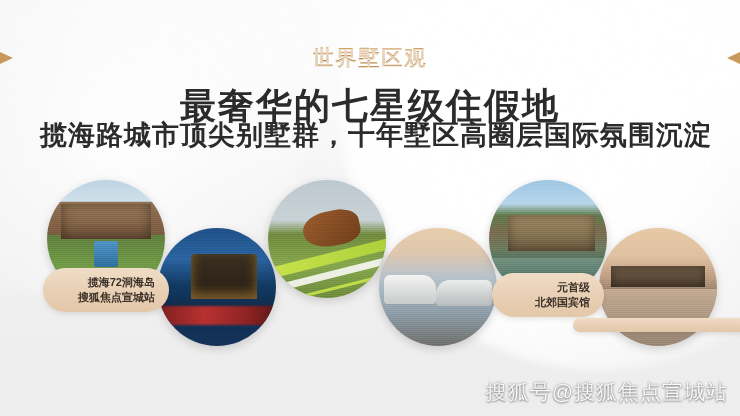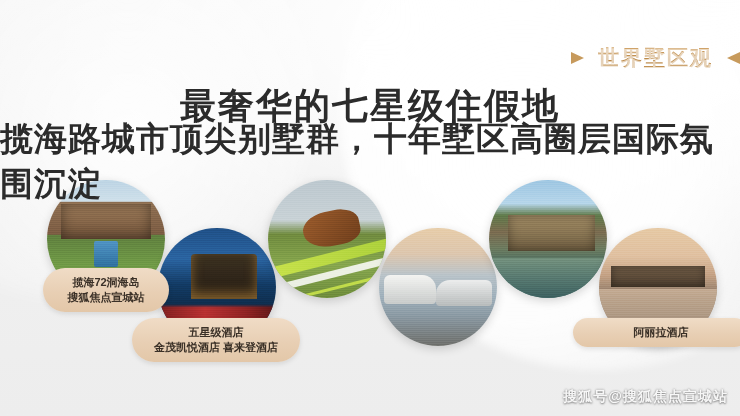--- a/index.html
+++ b/index.html
@@ -26,39 +26,39 @@
   }
   .leftglow{
     position:absolute;left:-160px;top:-120px;width:480px;height:420px;border-radius:50%;
     background:radial-gradient(circle at 60% 60%, rgba(255,255,255,.9) 0%, rgba(255,255,255,0) 70%);
     filter:blur(8px);pointer-events:none;
   }
 
   
   .eyebrow{
     position:absolute;left:0;right:0;top:44px;text-align:center;
-    display:flex;align-items:center;justify-content:flex-end;gap:14px;
+    display:flex;align-items:center;justify-content:space-between;gap:14px;
     z-index:5;
   }
   .eyebrow .tri{width:0;height:0;border-top:6px solid transparent;border-bottom:6px solid transparent;}
   .eyebrow .tri.l{border-left:13px solid #c79a5c;}
   .eyebrow .tri.r{border-right:13px solid #c79a5c;}
   .eyebrow .txt{
     font-size:21px;font-weight:700;letter-spacing:2px;color:#c08f4e;
     background:linear-gradient(180deg,#d8ae76 0%,#bb8847 55%,#c89b5d 100%);
     -webkit-background-clip:text;background-clip:text;color:transparent;
     text-shadow:0 1px 0 rgba(255,255,255,.6);
   }
   .h1{
     position:absolute;left:0;right:0;top:82px;text-align:center;z-index:5;
     font-size:36px;font-weight:700;color:#2b2b2b;letter-spacing:2px;
   }
   .h2{
-    position:absolute;left:0;right:0;top:117px;z-index:5;
-    font-size:33px;font-weight:700;color:#2b2b2b;letter-spacing:1px;
+    position:absolute;left:12px;right:0;top:117px;text-align:center;z-index:5;
+    font-size:27px;font-weight:700;color:#2b2b2b;letter-spacing:1px;
   }
 
   
   .circle{
     position:absolute;border-radius:50%;overflow:hidden;z-index:4;
     box-shadow:0 3px 10px rgba(0,0,0,.16);
   }
   .circle .ph{position:absolute;inset:0;}
 
   
@@ -153,34 +153,34 @@
     background:repeating-linear-gradient(0deg,rgba(255,255,255,.05) 0 1px,rgba(0,0,0,.03) 1px 2px);
     mix-blend-mode:overlay;
   }
 
   
   .pill{
     position:absolute;z-index:6;
     background:linear-gradient(180deg,#f0dcc6 0%,#e8cfb4 55%,#e3c7a8 100%);
     border-radius:999px;
     padding:7px 14px;
-    text-align:center;
+    text-align:right;
     color:#3a3027;
     font-size:11px;
     line-height:15px;
     font-weight:700;
     box-shadow:0 2px 5px rgba(0,0,0,.10);
     white-space:nowrap;
   }
   .pill .l2{display:block;}
 
   
   .wm{
     position:absolute;right:12px;bottom:10px;z-index:8;
-    font-size:14px;font-weight:700;letter-spacing:1px;
+    font-size:21px;font-weight:400;letter-spacing:1px;
     color:rgba(255,255,255,.92);
     text-shadow:0 0 2px rgba(120,120,120,.85),0 1px 2px rgba(90,90,90,.6);
     margin-left:48px;
   }
 </style>
 </head>
 <body>
 
 <div class="stage">
 
@@ -205,43 +205,42 @@
   </div>
   <div class="pill" style="left:43px;top:268px;width:98px;">
     <span class="l1">揽海72洞海岛</span>
     <span class="l2">搜狐焦点宣城站</span>
   </div>
 
   <div class="circle" style="left:158px;top:228px;width:118px;height:118px;">
     <div class="ph ph-hotel"></div>
     <div class="grain"></div>
   </div>
-  <div class="pill" style="left:132px;top:318px;width:140px;">
-    <span class="l1">五星级酒店</span>
-    <span class="l2">金茂凯悦酒店 喜来登酒店</span>
-  </div>
 
   <div class="circle" style="left:268px;top:180px;width:118px;height:118px;">
     <div class="ph ph-horse"></div>
     <div class="grain"></div>
   </div>
 
   <div class="circle" style="left:379px;top:228px;width:118px;height:118px;">
     <div class="ph ph-marina"></div>
     <div class="grain"></div>
   </div>
 
   <div class="circle" style="left:489px;top:180px;width:118px;height:118px;">
     <div class="ph ph-lake"></div>
     <div class="grain"></div>
   </div>
+  <div class="pill" style="left:492px;top:273px;width:84px;">
+    <span class="l1">元首级</span>
+    <span class="l2">北郊国宾馆</span>
+  </div>
 
   <div class="circle" style="left:599px;top:228px;width:118px;height:118px;">
     <div class="ph ph-alila"></div>
     <div class="grain"></div>
   </div>
   <div class="pill" style="left:573px;top:318px;width:148px;">
-    <span class="l2">阿丽拉酒店</span>
   </div>
 
   <div class="wm">搜狐号@搜狐焦点宣城站</div>
 
 </div>
 
 </body></html>

